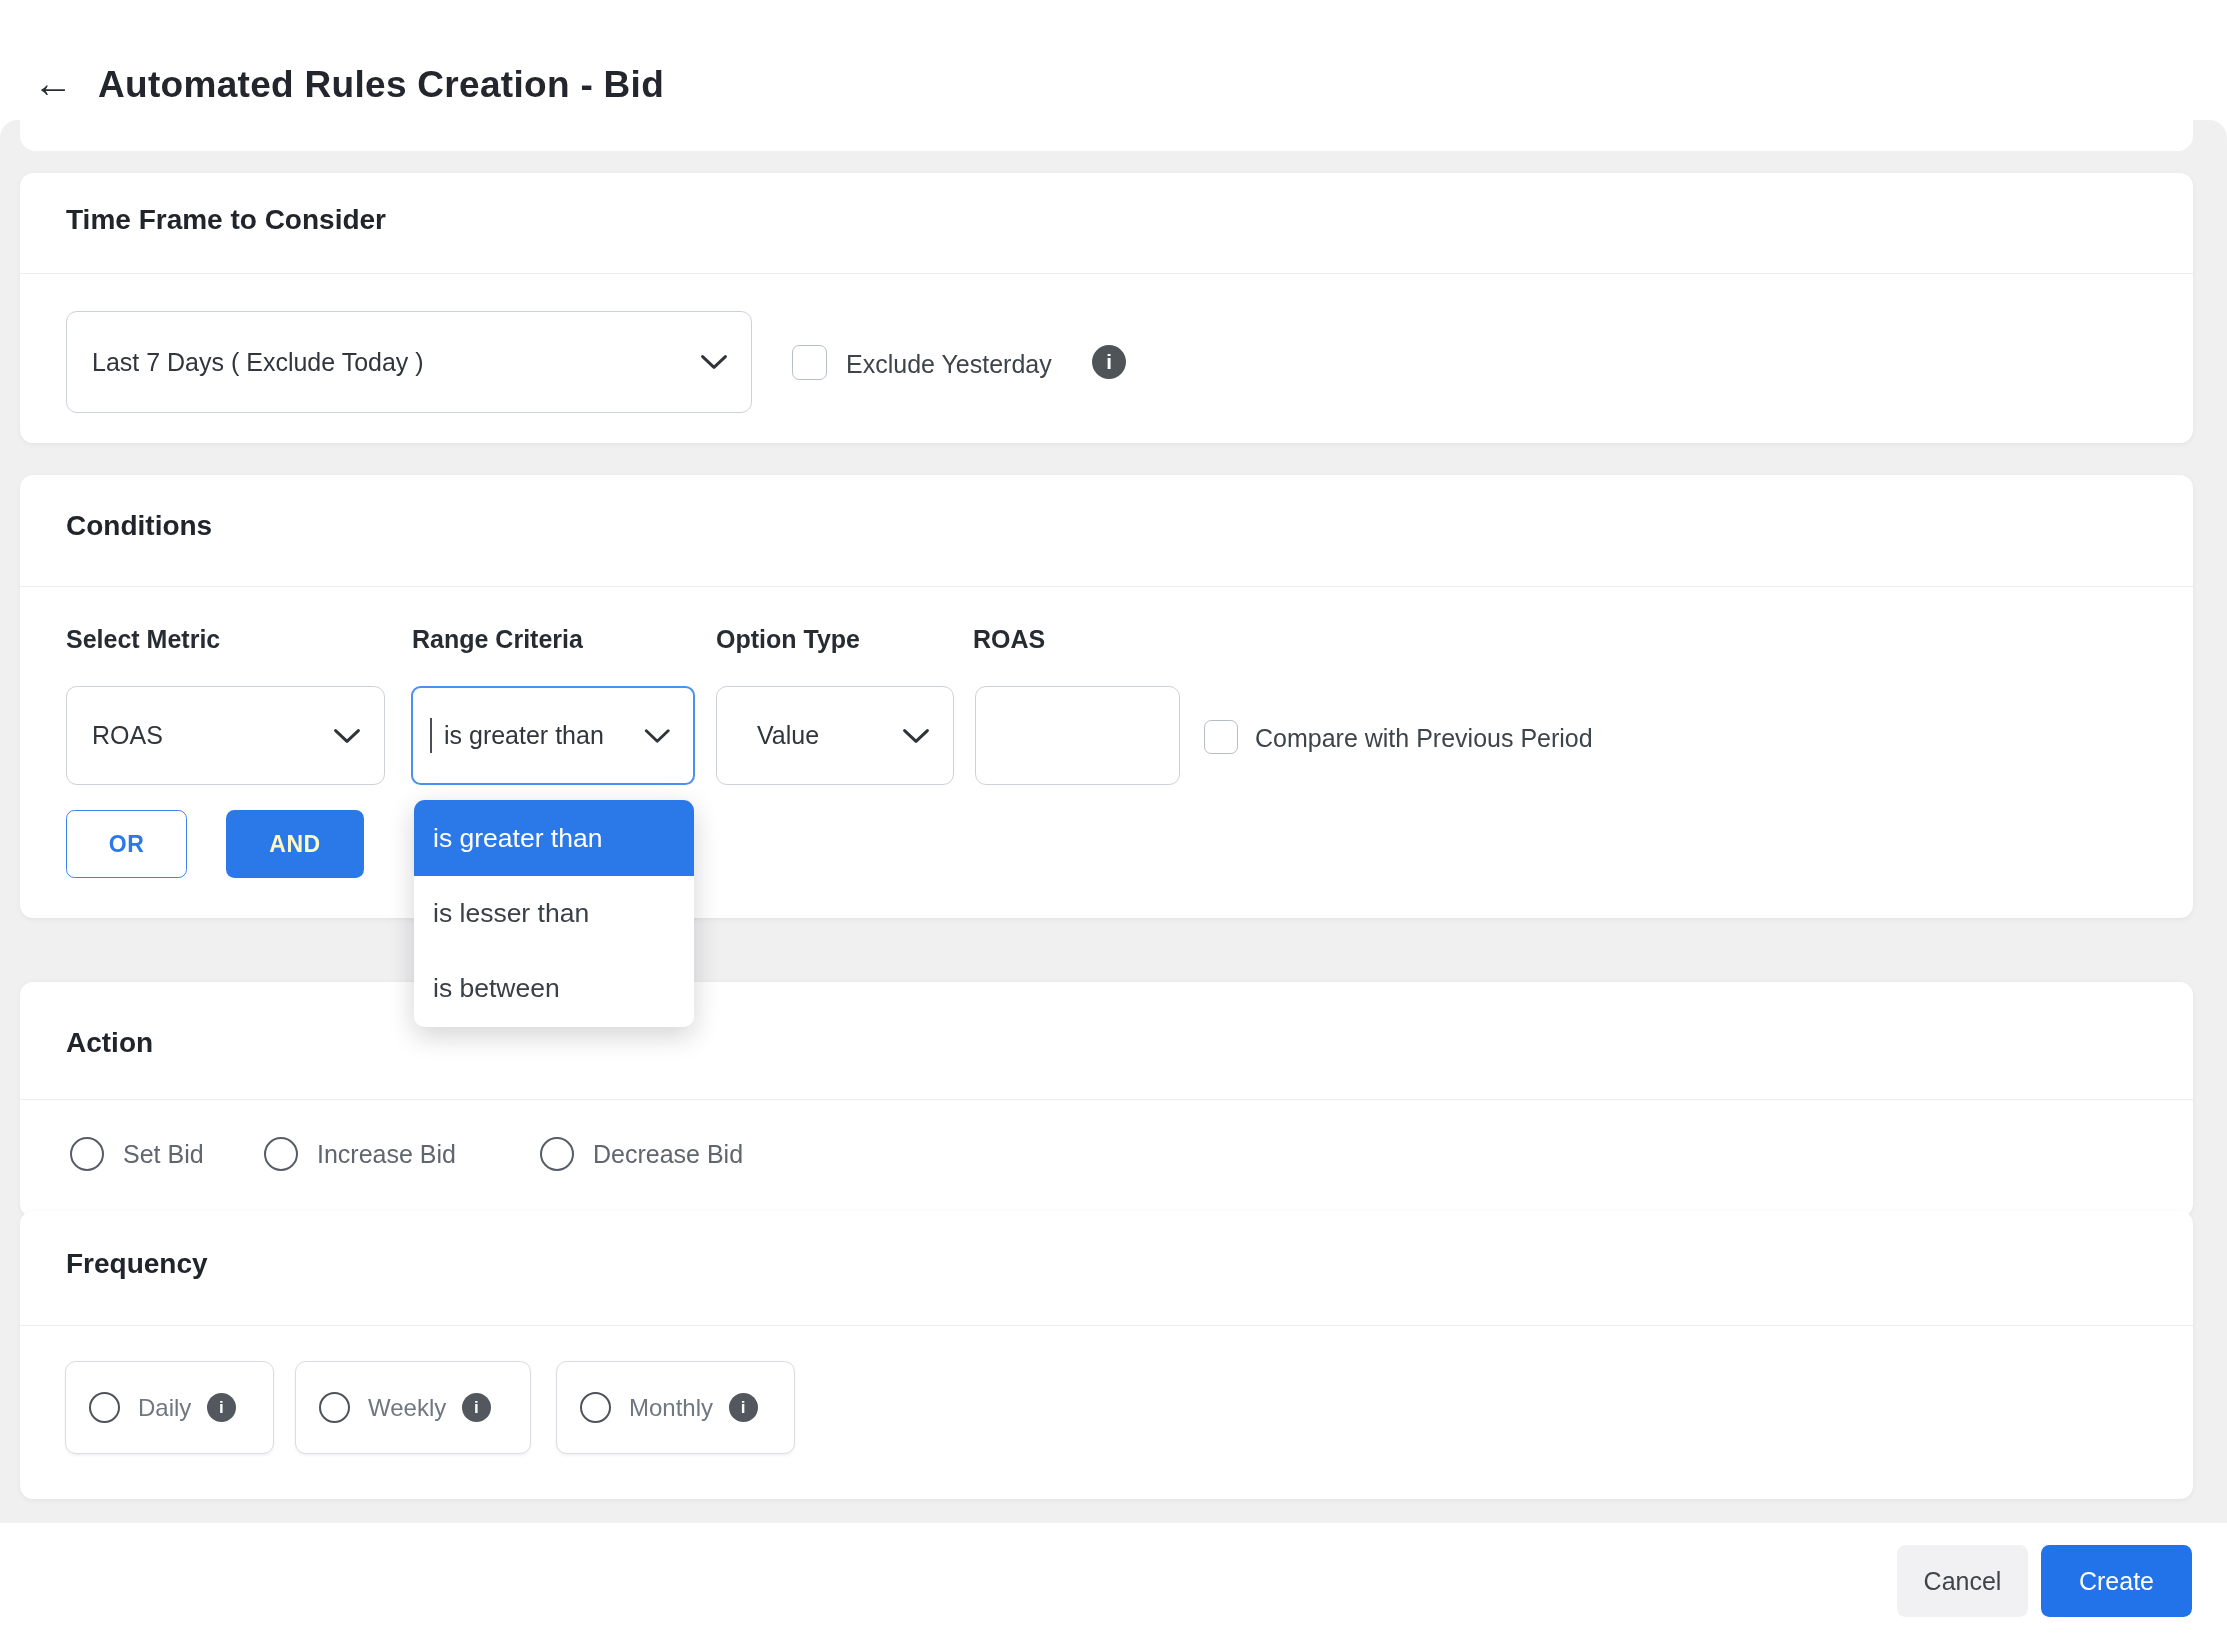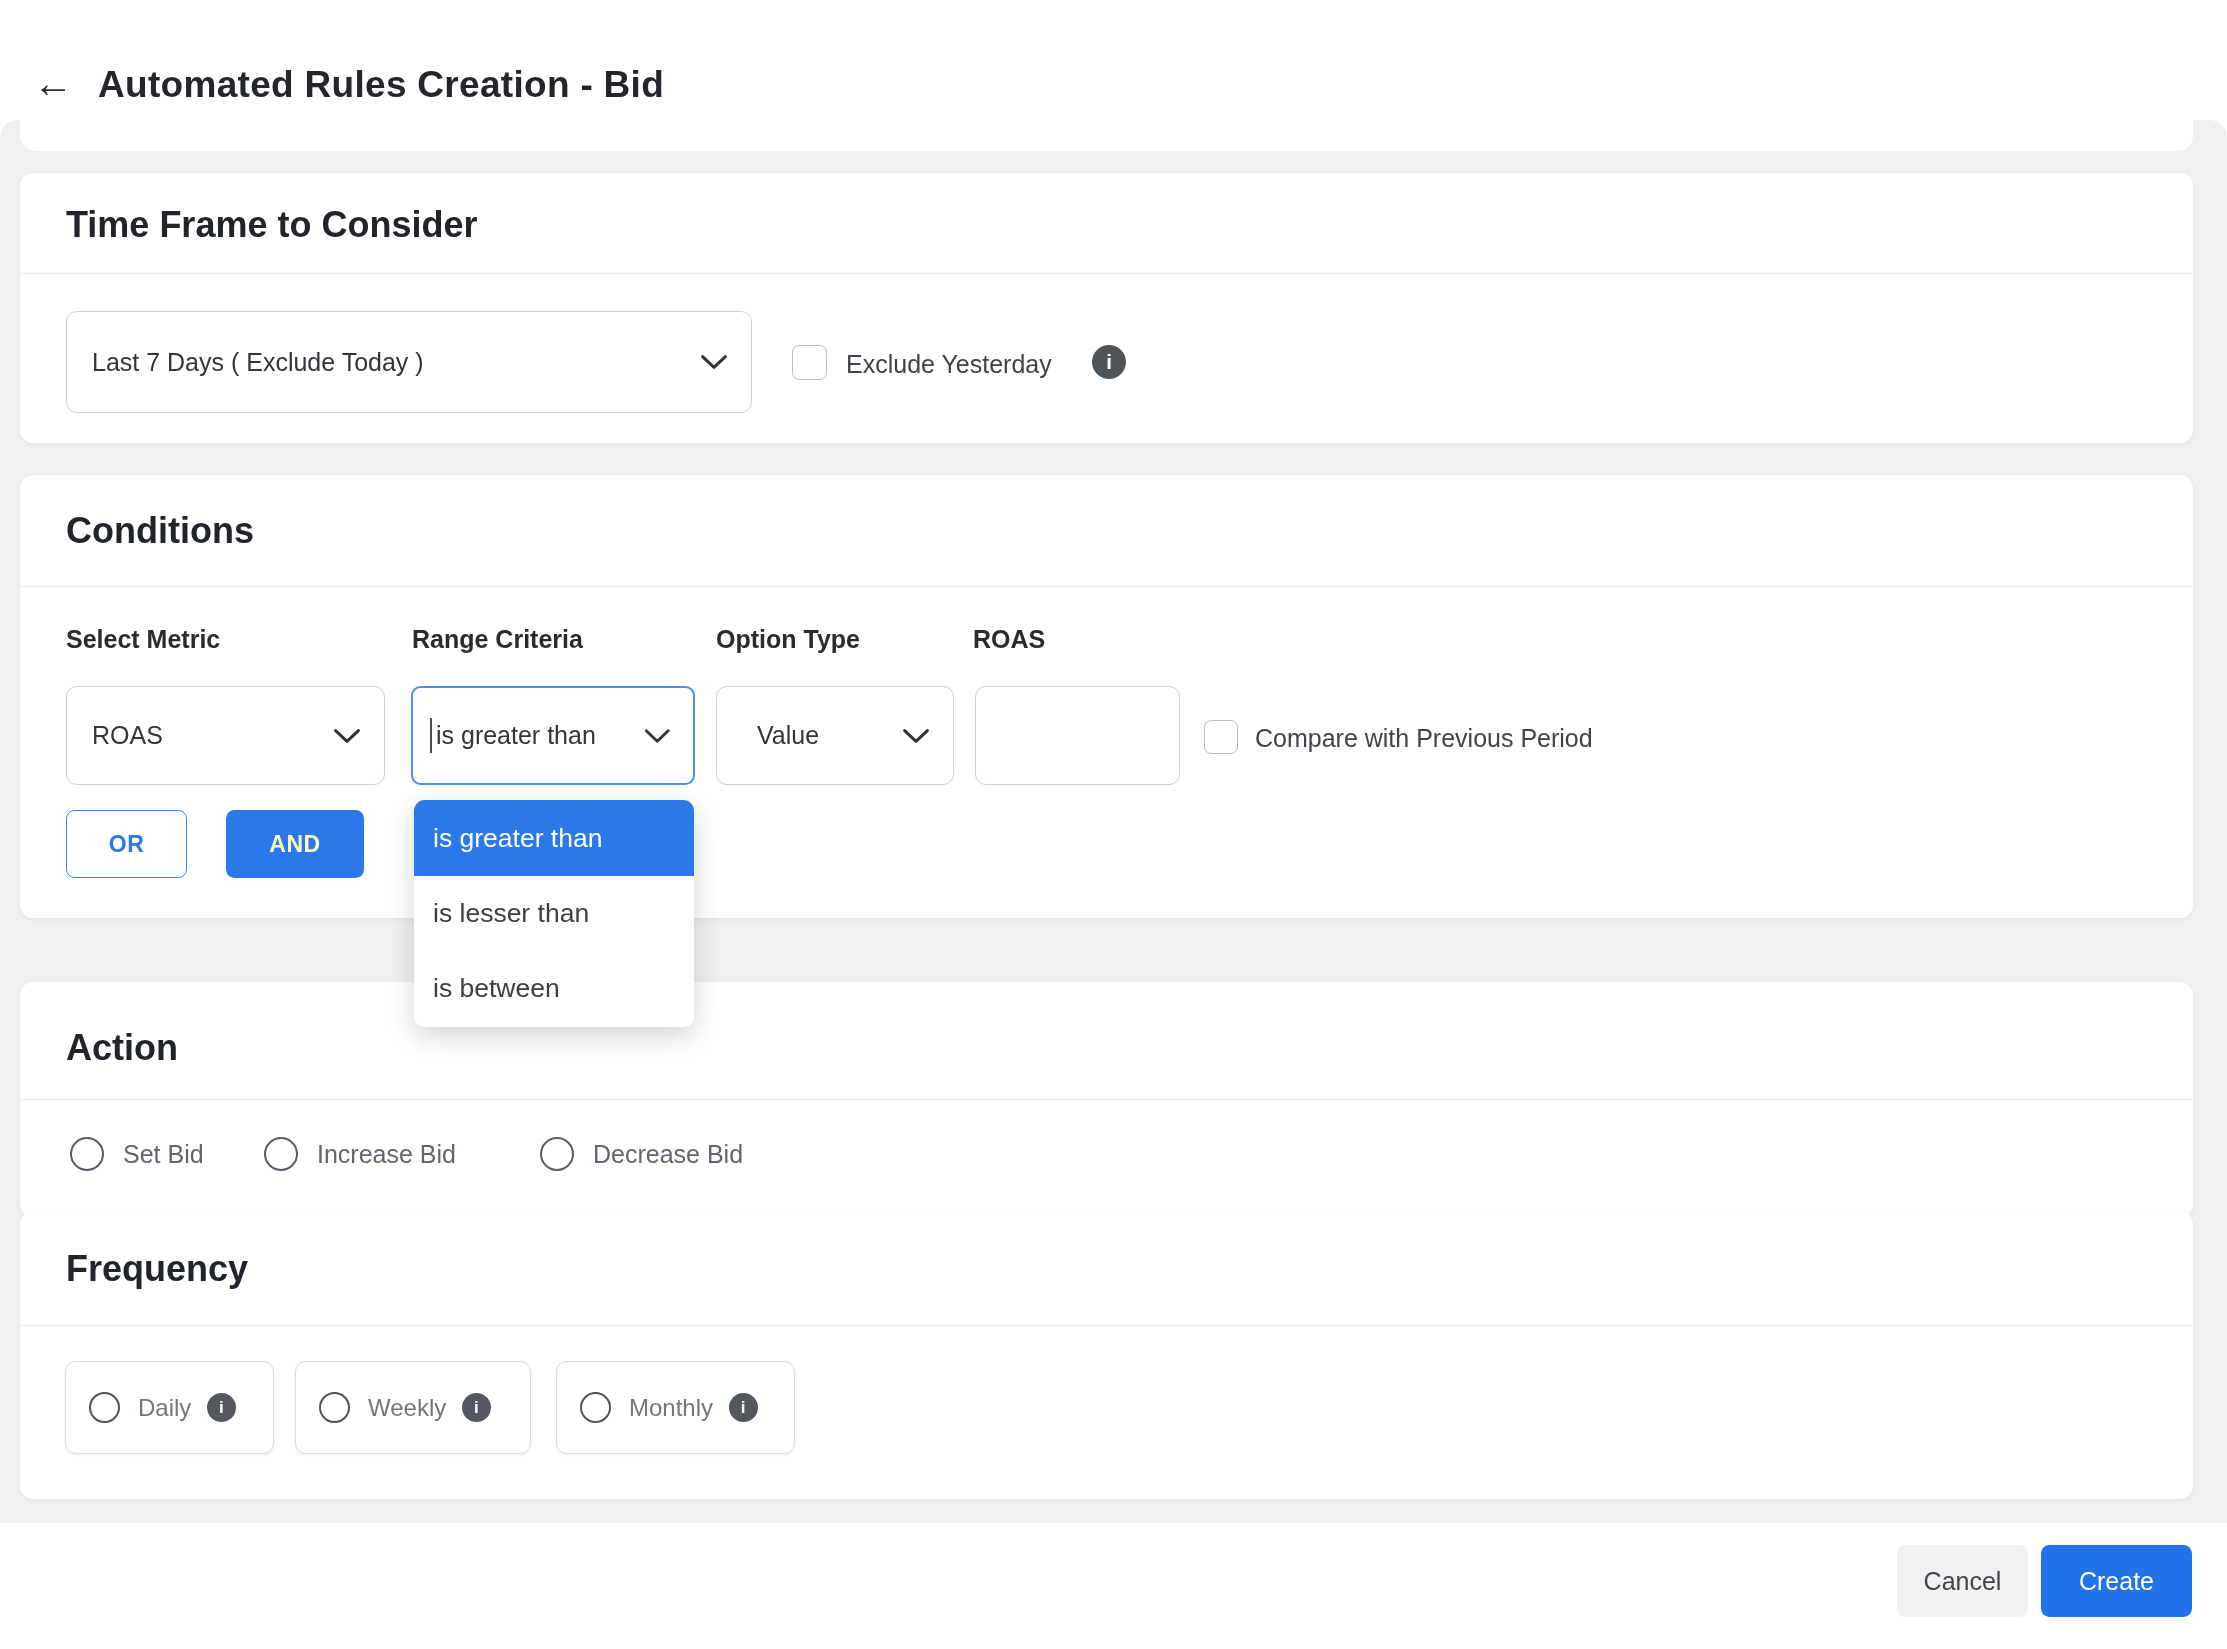--- a/index.html
+++ b/index.html
@@ -18,28 +18,28 @@
   #page{left:0;top:120px;width:2227px;height:1403px;background:#f0f0f1;border-radius:18px 18px 0 0;}
 
   .card{position:absolute;left:20px;width:2173px;background:#ffffff;border-radius:13.2px;
         box-shadow:0 1.2px 4.8px rgba(25,28,36,.05);}
   #sliver-card{top:0;height:31px;border-radius:0 0 15.6px 15.6px;box-shadow:none;}
   #card-timeframe{top:53px;height:270px;}
   #card-conditions{top:355px;height:443px;}
   #card-action{top:826px;height:235px;margin-top:36px;}
   #card-frequency{top:1091px;height:288px;}
 
-  .card-title{position:absolute;left:46px;font-size:36px;font-weight:700;color:#20242b;}
+  .card-title{position:absolute;left:46px;font-size:28px;font-weight:700;color:#20242b;}
   .divider{position:absolute;left:0;width:100%;height:1.2px;background:#ececef;}
 
   
   .select{
     position:absolute;background:#fff;border:1.2px solid #ccd1d9;border-radius:10.8px;
     display:flex;align-items:center;box-sizing:border-box;
-    padding:0 23px 0 25px;font-size:25px;color:#31363d;cursor:pointer;
+    padding:0 23px 0 25px;font-size:25px;color:#31363d;cursor:pointer;gap:8px;
   }
   .select .sel-label{flex:1;}
   .chev{flex:0 0 auto;display:flex;align-items:center;}
   .checkbox{
     position:absolute;width:35px;height:35px;background:#fff;border:1.8px solid #b7bdc6;
     border-radius:7.2px;box-sizing:border-box;cursor:pointer;
   }
   .chk-label{position:absolute;font-size:25px;color:#3e444c;}
   .info-badge{
     display:inline-flex;align-items:center;justify-content:center;

